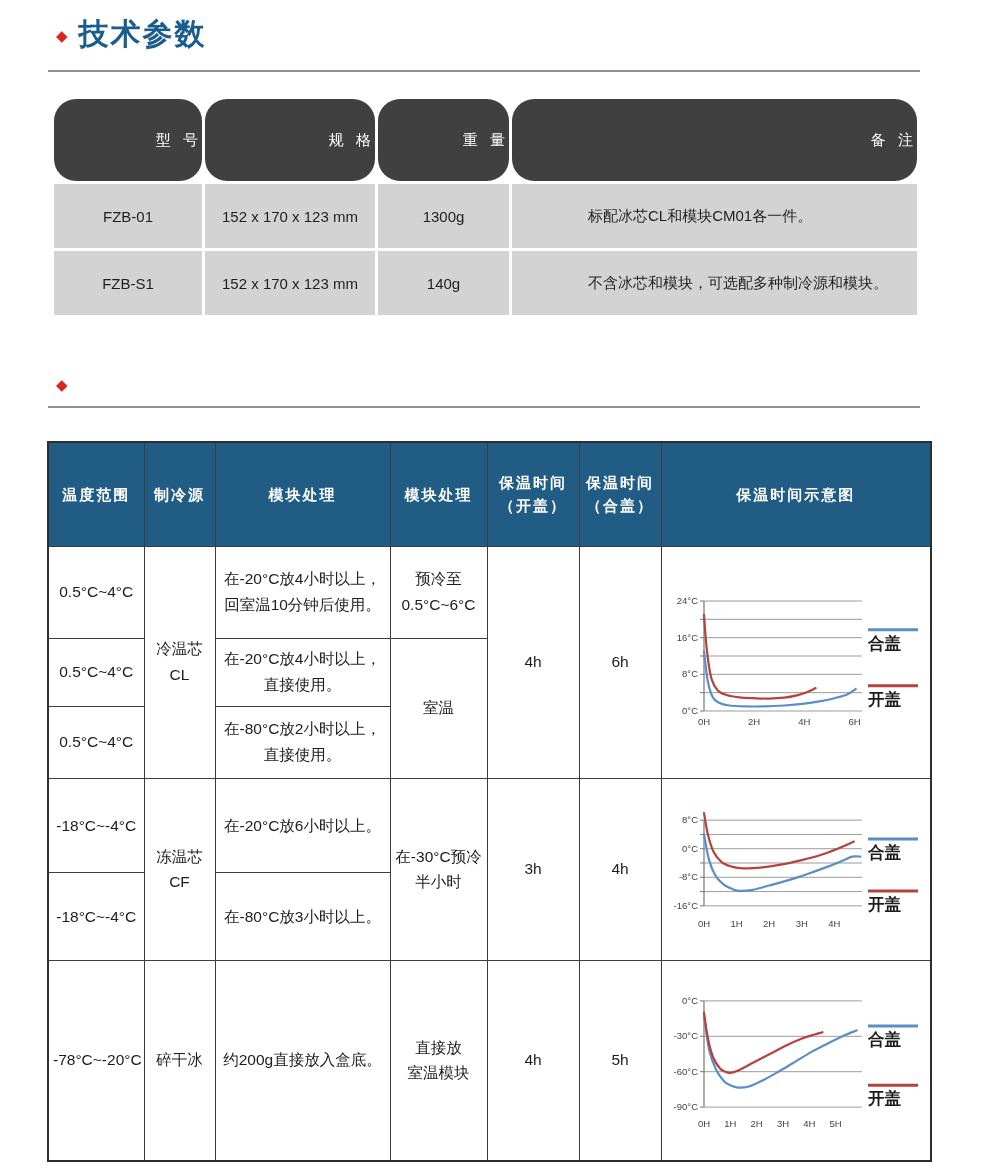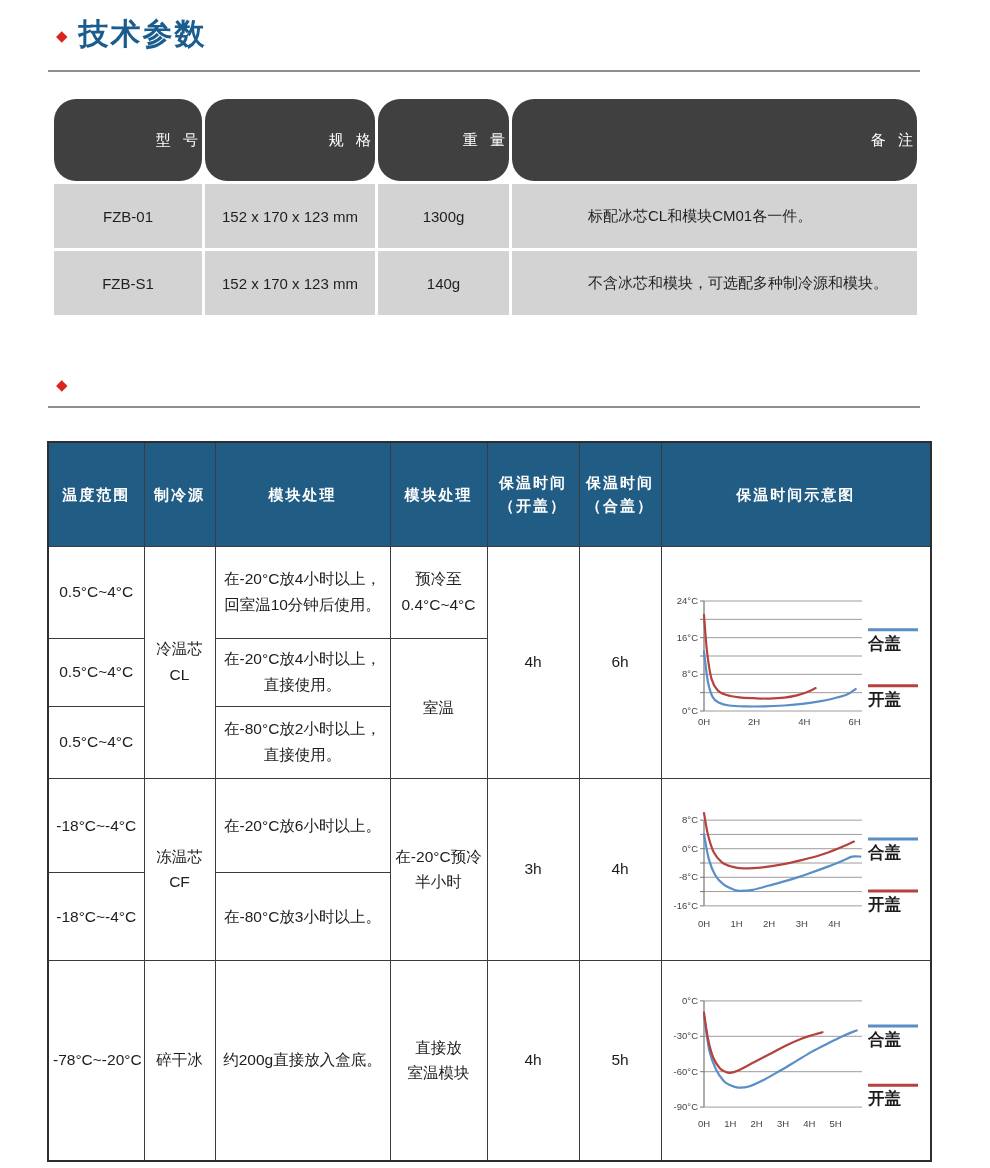--- a/index.html
+++ b/index.html
@@ -108,21 +108,21 @@
         </tr>
       </thead>
       <tbody>
         <tr class="r1">
           <td>0.5°C~4°C</td>
           <td rowspan="3">冷温芯
 CL</td>
           <td>在-20°C放4小时以上，
 回室温10分钟后使用。</td>
           <td>预冷至
-0.4°C~4°C</td>
+0.5°C~6°C</td>
           <td rowspan="3">4h</td>
           <td rowspan="3">6h</td>
           <td rowspan="3" class="chart-cell">
             <div class="chart c0"><svg width="266" height="140" viewBox="0 0 266 140" xmlns="http://www.w3.org/2000/svg">
                   <line x1="42" y1="119" x2="200" y2="119" stroke="#9c9c9c" stroke-width="1"></line>
                   <line x1="38" y1="119" x2="42" y2="119" stroke="#777" stroke-width="1"></line>
                   <line x1="42" y1="100.66666666666667" x2="200" y2="100.66666666666667" stroke="#9c9c9c" stroke-width="1"></line>
                   <line x1="38" y1="100.66666666666667" x2="42" y2="100.66666666666667" stroke="#777" stroke-width="1"></line>
                   <line x1="42" y1="82.33333333333333" x2="200" y2="82.33333333333333" stroke="#9c9c9c" stroke-width="1"></line>
                   <line x1="38" y1="82.33333333333333" x2="42" y2="82.33333333333333" stroke="#777" stroke-width="1"></line>
@@ -161,21 +161,21 @@
         <tr class="r3">
           <td>0.5°C~4°C</td>
           <td>在-80°C放2小时以上，
 直接使用。</td>
         </tr>
         <tr class="r4">
           <td>-18°C~-4°C</td>
           <td rowspan="2">冻温芯
 CF</td>
           <td>在-20°C放6小时以上。</td>
-          <td rowspan="2">在-20°C预冷
+          <td rowspan="2">在-30°C预冷
 半小时</td>
           <td rowspan="2">3h</td>
           <td rowspan="2">4h</td>
           <td rowspan="2" class="chart-cell">
             <div class="chart c1"><svg width="266" height="130" viewBox="0 0 266 130" xmlns="http://www.w3.org/2000/svg">
                   <line x1="42" y1="101.85714285714286" x2="200" y2="101.85714285714286" stroke="#9c9c9c" stroke-width="1"></line>
                   <line x1="38" y1="101.85714285714286" x2="42" y2="101.85714285714286" stroke="#777" stroke-width="1"></line>
                   <line x1="42" y1="87.57142857142857" x2="200" y2="87.57142857142857" stroke="#9c9c9c" stroke-width="1"></line>
                   <line x1="38" y1="87.57142857142857" x2="42" y2="87.57142857142857" stroke="#777" stroke-width="1"></line>
                   <line x1="42" y1="73.28571428571429" x2="200" y2="73.28571428571429" stroke="#9c9c9c" stroke-width="1"></line>

